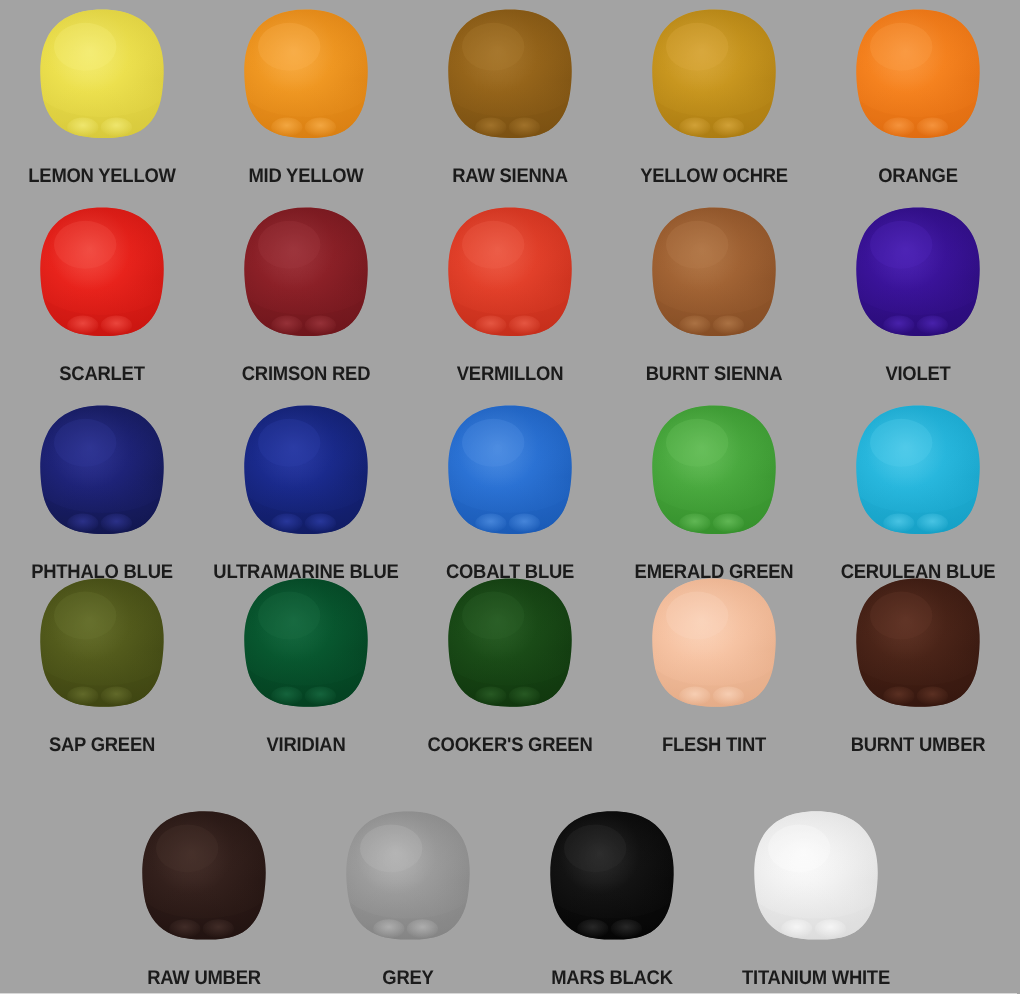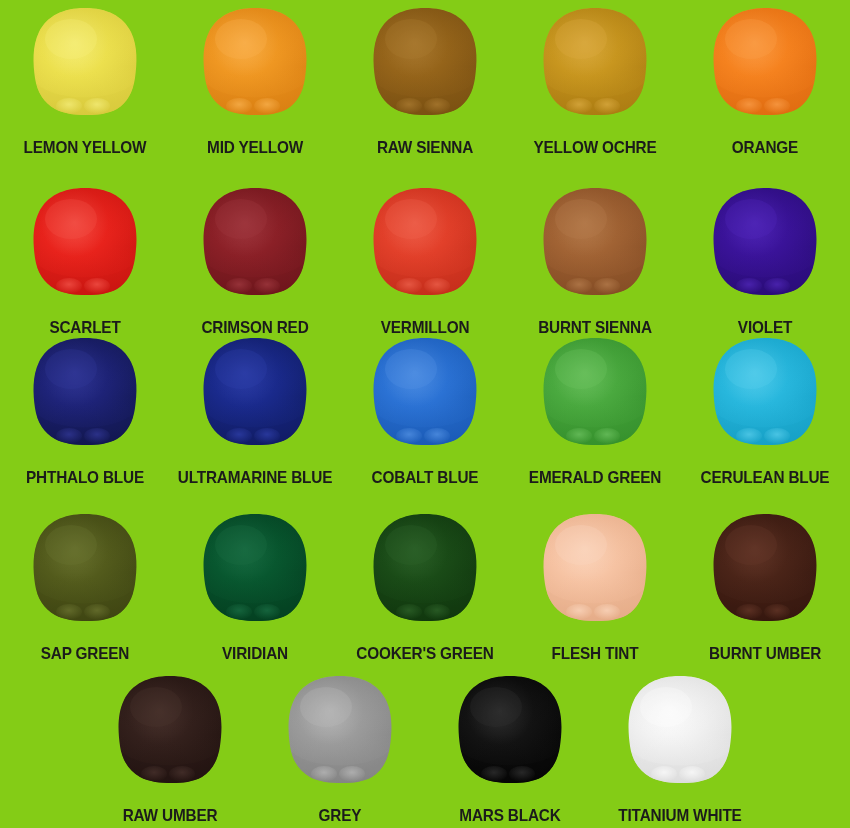--- a/index.html
+++ b/index.html
@@ -11,21 +11,21 @@
   body {
     width: 850px;
     height: 828px;
     font-family: "Liberation Sans", sans-serif;
     overflow: hidden;
   }
   #chart {
     position: relative;
     width: 850px;
     height: 828px;
-    background: #84cc16;
+    background: #a3a3a3;
   }
   .swatch-row {
     position: absolute;
     left: 0;
     width: 850px;
     display: flex;
     flex-direction: row;
   }
   .swatch-cell {
     position: relative;
@@ -65,23 +65,23 @@
     font-size: 16.5px;
     font-weight: 600;
     letter-spacing: -0.2px;
     color: #1b1b1b;
     white-space: nowrap;
     transform: scaleX(0.93);
     transform-origin: center center;
     line-height: 1;
   }
   .row-1 { top: 0px; }
-  .row-2 { top: 180px; }
+  .row-2 { top: 165px; }
   .row-3 { top: 330px; }
-  .row-4 { top: 506px; }
+  .row-4 { top: 474px; }
   .row-5 { top: 668px; left: 85px; width: 680px; }
 </style>
 </head>
 <body>
 
 <div id="chart">
     <div class="swatch-row row-1">
       <div class="swatch-cell">
         <div class="blob-wrap">
           <div class="blob">

